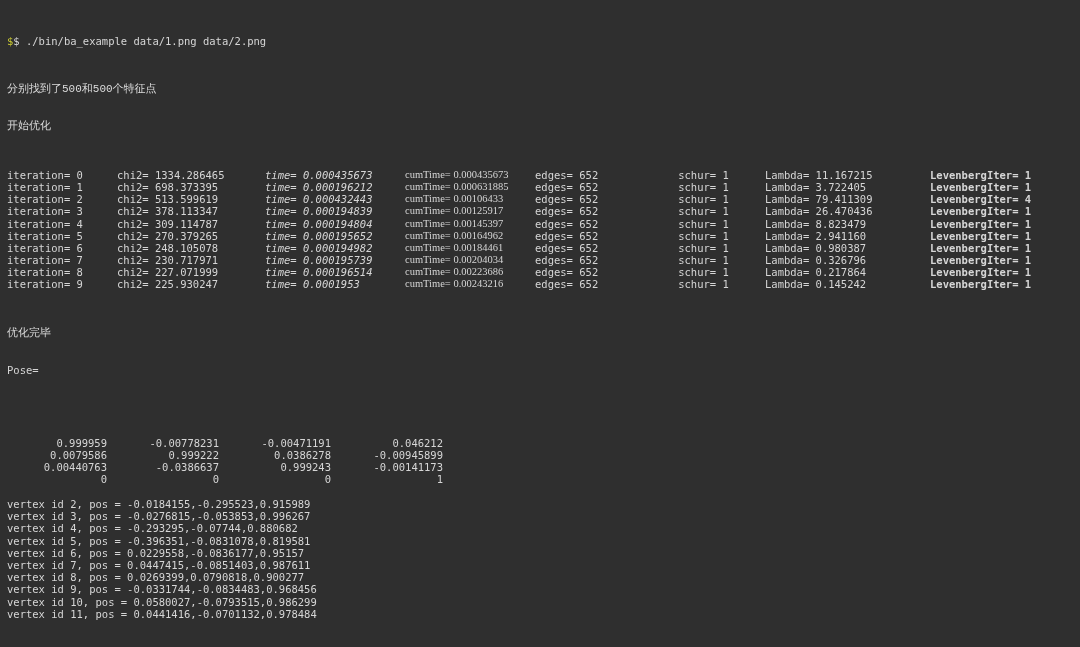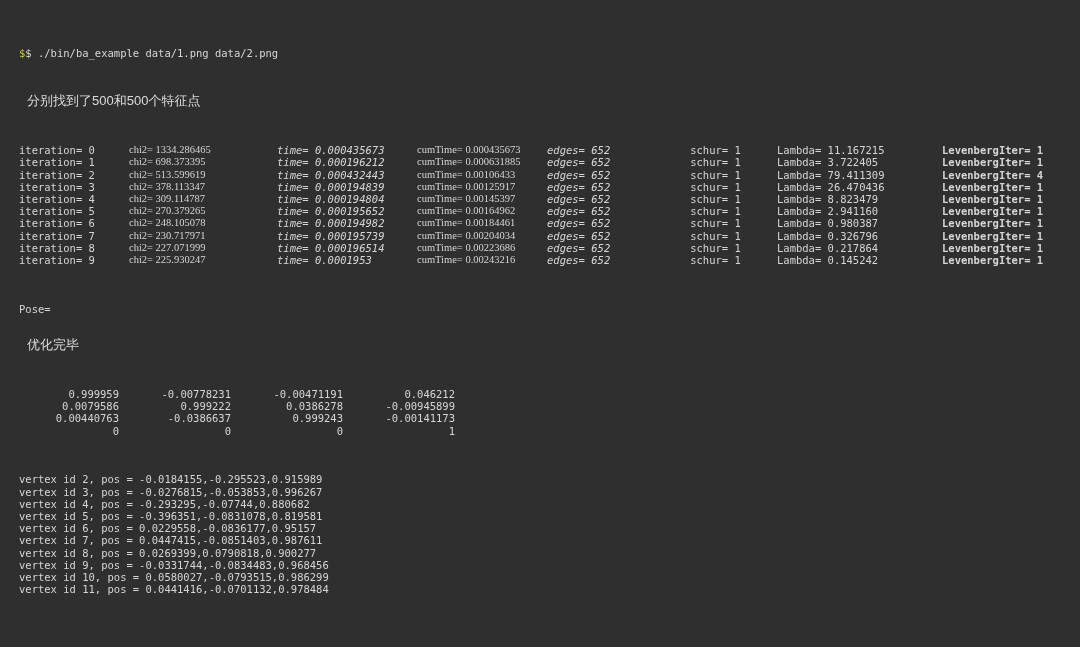--- a/index.html
+++ b/index.html
@@ -18,76 +18,77 @@
     position: relative;
     width: 1080px;
     height: 647px;
     background: #2f2f2f;
     color: #d6d6d6;
     font-size: 10.5px;
     line-height: 12.2px;
     letter-spacing: 0px;
     white-space: pre;
     overflow: hidden;
-    padding: 16px;
+    padding: 4px;
     box-sizing: border-box;
   }
   .line {
     height: 12.2px;
     white-space: pre;
     display: block;
     padding-left: 3px;
   }
   .cmdline {
     color: #d6d6d6;
     margin-top: -6px;
   }
   .prompt-mark {
     color: #c8c832;
   }
   .path-token {
     color: #d6d6d6;
   }
   .cjk {
-    font-family: Liberation Sans, sans-serif;
-    font-size: 13px;
+    font-family: Liberation Mono, monospace;
+    font-size: 11px;
     color: #dcdcdc;
-    margin-left: 8px;
   }
   .col {
     display: inline-block;
     vertical-align: top;
   }
   .c-iter { width: 110px; }
-  .c-chi2 { width: 148px; font-family: Liberation Serif, serif; }
+  .c-chi2 { width: 148px; }
   .c-time { width: 140px; font-style: italic; }
   .c-cum  { width: 130px; font-family: Liberation Serif, serif; }
-  .c-edges{ width: 107px; font-style: italic; }
+  .c-edges{ width: 107px; }
   .c-schur{ width: 123px; text-align: center; }
   .c-lam  { width: 165px; }
   .c-lev  { width: 120px; font-weight: bold; }
   .mrow span {
     display: inline-block;
     width: 100px;
     text-align: right;
     padding-right: 12px;
+    margin-top: 24px;
   }
   .mrow { padding-left: 3px; }
 </style>
 </head>
 <body>
 
 <div id="terminal">
 
   <div class="line cmdline"><span class="prompt-mark">$</span><span class="path-token">$ ./bin/ba_example data/1.png data/2.png</span></div>
 
   <div class="line cjk">分别找到了500和500个特征点</div>
+  <div class="line cjk">开始优化</div>
 
   <div id="iteration-block"><div class="line"><span class="col c-iter">iteration= 0</span><span class="col c-chi2">chi2= 1334.286465</span><span class="col c-time">time= 0.000435673</span><span class="col c-cum">cumTime= 0.000435673</span><span class="col c-edges">edges= 652</span><span class="col c-schur">schur= 1</span><span class="col c-lam">Lambda= 11.167215</span><span class="col c-lev">LevenbergIter= 1</span></div><div class="line"><span class="col c-iter">iteration= 1</span><span class="col c-chi2">chi2= 698.373395</span><span class="col c-time">time= 0.000196212</span><span class="col c-cum">cumTime= 0.000631885</span><span class="col c-edges">edges= 652</span><span class="col c-schur">schur= 1</span><span class="col c-lam">Lambda= 3.722405</span><span class="col c-lev">LevenbergIter= 1</span></div><div class="line"><span class="col c-iter">iteration= 2</span><span class="col c-chi2">chi2= 513.599619</span><span class="col c-time">time= 0.000432443</span><span class="col c-cum">cumTime= 0.00106433</span><span class="col c-edges">edges= 652</span><span class="col c-schur">schur= 1</span><span class="col c-lam">Lambda= 79.411309</span><span class="col c-lev">LevenbergIter= 4</span></div><div class="line"><span class="col c-iter">iteration= 3</span><span class="col c-chi2">chi2= 378.113347</span><span class="col c-time">time= 0.000194839</span><span class="col c-cum">cumTime= 0.00125917</span><span class="col c-edges">edges= 652</span><span class="col c-schur">schur= 1</span><span class="col c-lam">Lambda= 26.470436</span><span class="col c-lev">LevenbergIter= 1</span></div><div class="line"><span class="col c-iter">iteration= 4</span><span class="col c-chi2">chi2= 309.114787</span><span class="col c-time">time= 0.000194804</span><span class="col c-cum">cumTime= 0.00145397</span><span class="col c-edges">edges= 652</span><span class="col c-schur">schur= 1</span><span class="col c-lam">Lambda= 8.823479</span><span class="col c-lev">LevenbergIter= 1</span></div><div class="line"><span class="col c-iter">iteration= 5</span><span class="col c-chi2">chi2= 270.379265</span><span class="col c-time">time= 0.000195652</span><span class="col c-cum">cumTime= 0.00164962</span><span class="col c-edges">edges= 652</span><span class="col c-schur">schur= 1</span><span class="col c-lam">Lambda= 2.941160</span><span class="col c-lev">LevenbergIter= 1</span></div><div class="line"><span class="col c-iter">iteration= 6</span><span class="col c-chi2">chi2= 248.105078</span><span class="col c-time">time= 0.000194982</span><span class="col c-cum">cumTime= 0.00184461</span><span class="col c-edges">edges= 652</span><span class="col c-schur">schur= 1</span><span class="col c-lam">Lambda= 0.980387</span><span class="col c-lev">LevenbergIter= 1</span></div><div class="line"><span class="col c-iter">iteration= 7</span><span class="col c-chi2">chi2= 230.717971</span><span class="col c-time">time= 0.000195739</span><span class="col c-cum">cumTime= 0.00204034</span><span class="col c-edges">edges= 652</span><span class="col c-schur">schur= 1</span><span class="col c-lam">Lambda= 0.326796</span><span class="col c-lev">LevenbergIter= 1</span></div><div class="line"><span class="col c-iter">iteration= 8</span><span class="col c-chi2">chi2= 227.071999</span><span class="col c-time">time= 0.000196514</span><span class="col c-cum">cumTime= 0.00223686</span><span class="col c-edges">edges= 652</span><span class="col c-schur">schur= 1</span><span class="col c-lam">Lambda= 0.217864</span><span class="col c-lev">LevenbergIter= 1</span></div><div class="line"><span class="col c-iter">iteration= 9</span><span class="col c-chi2">chi2= 225.930247</span><span class="col c-time">time= 0.0001953</span><span class="col c-cum">cumTime= 0.00243216</span><span class="col c-edges">edges= 652</span><span class="col c-schur">schur= 1</span><span class="col c-lam">Lambda= 0.145242</span><span class="col c-lev">LevenbergIter= 1</span></div></div>
 
+  <div class="line cjk">优化完毕</div>
   <div class="line">Pose=</div>
-  <div class="line cjk">优化完毕</div>
 
   <div id="pose-block"><div class="line mrow"><span>0.999959</span><span>-0.00778231</span><span>-0.00471191</span><span>0.046212</span></div><div class="line mrow"><span>0.0079586</span><span>0.999222</span><span>0.0386278</span><span>-0.00945899</span></div><div class="line mrow"><span>0.00440763</span><span>-0.0386637</span><span>0.999243</span><span>-0.00141173</span></div><div class="line mrow"><span>0</span><span>0</span><span>0</span><span>1</span></div></div>
 
   <div id="vertex-block"><div class="line"><span>vertex id 2, pos = </span><span>-0.0184155,-0.295523,0.915989</span></div><div class="line"><span>vertex id 3, pos = </span><span>-0.0276815,-0.053853,0.996267</span></div><div class="line"><span>vertex id 4, pos = </span><span>-0.293295,-0.07744,0.880682</span></div><div class="line"><span>vertex id 5, pos = </span><span>-0.396351,-0.0831078,0.819581</span></div><div class="line"><span>vertex id 6, pos = </span><span>0.0229558,-0.0836177,0.95157</span></div><div class="line"><span>vertex id 7, pos = </span><span>0.0447415,-0.0851403,0.987611</span></div><div class="line"><span>vertex id 8, pos = </span><span>0.0269399,0.0790818,0.900277</span></div><div class="line"><span>vertex id 9, pos = </span><span>-0.0331744,-0.0834483,0.968456</span></div><div class="line"><span>vertex id 10, pos = </span><span>0.0580027,-0.0793515,0.986299</span></div><div class="line"><span>vertex id 11, pos = </span><span>0.0441416,-0.0701132,0.978484</span></div></div>
 
 </div>
 
 </body></html>

